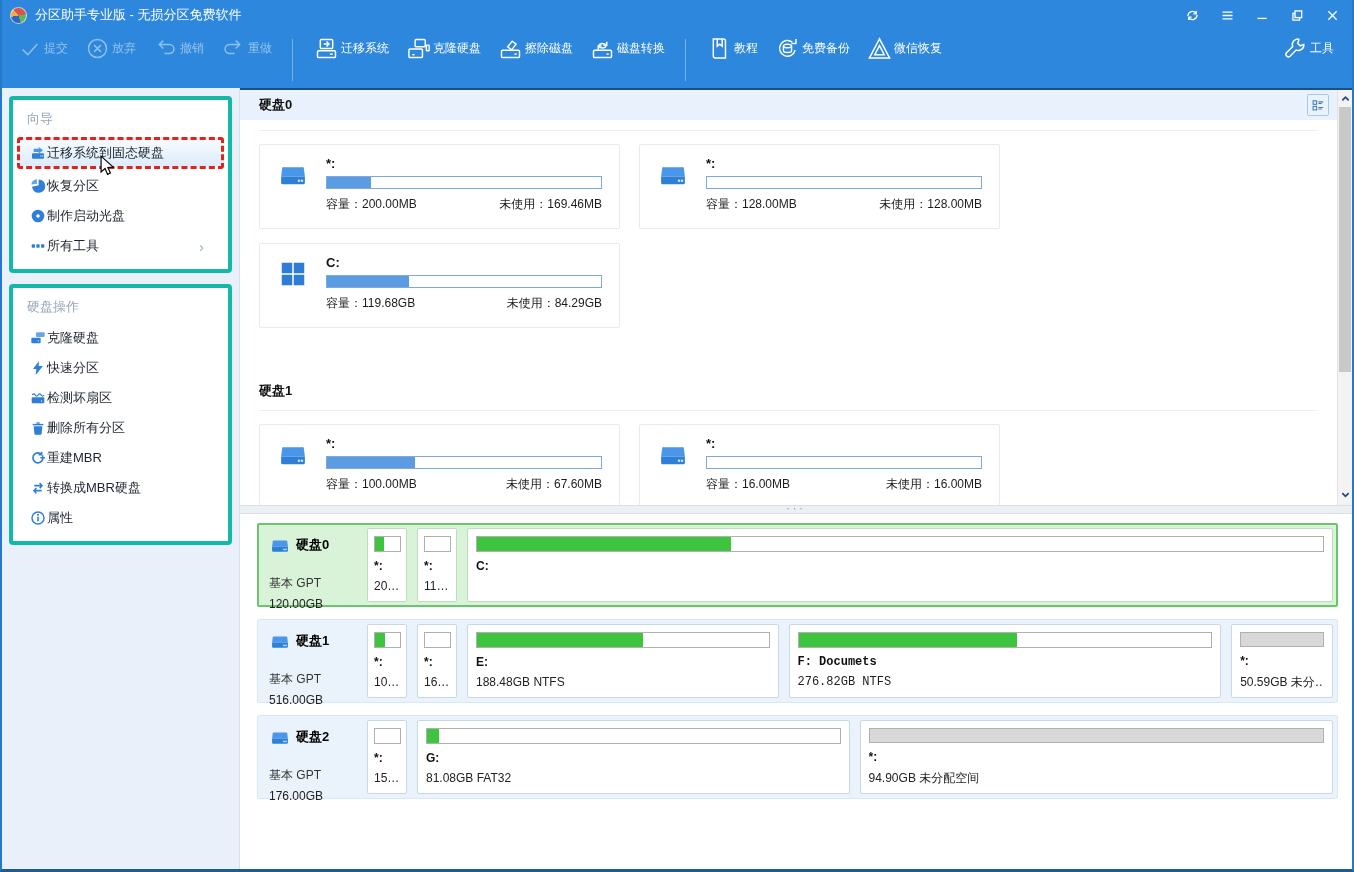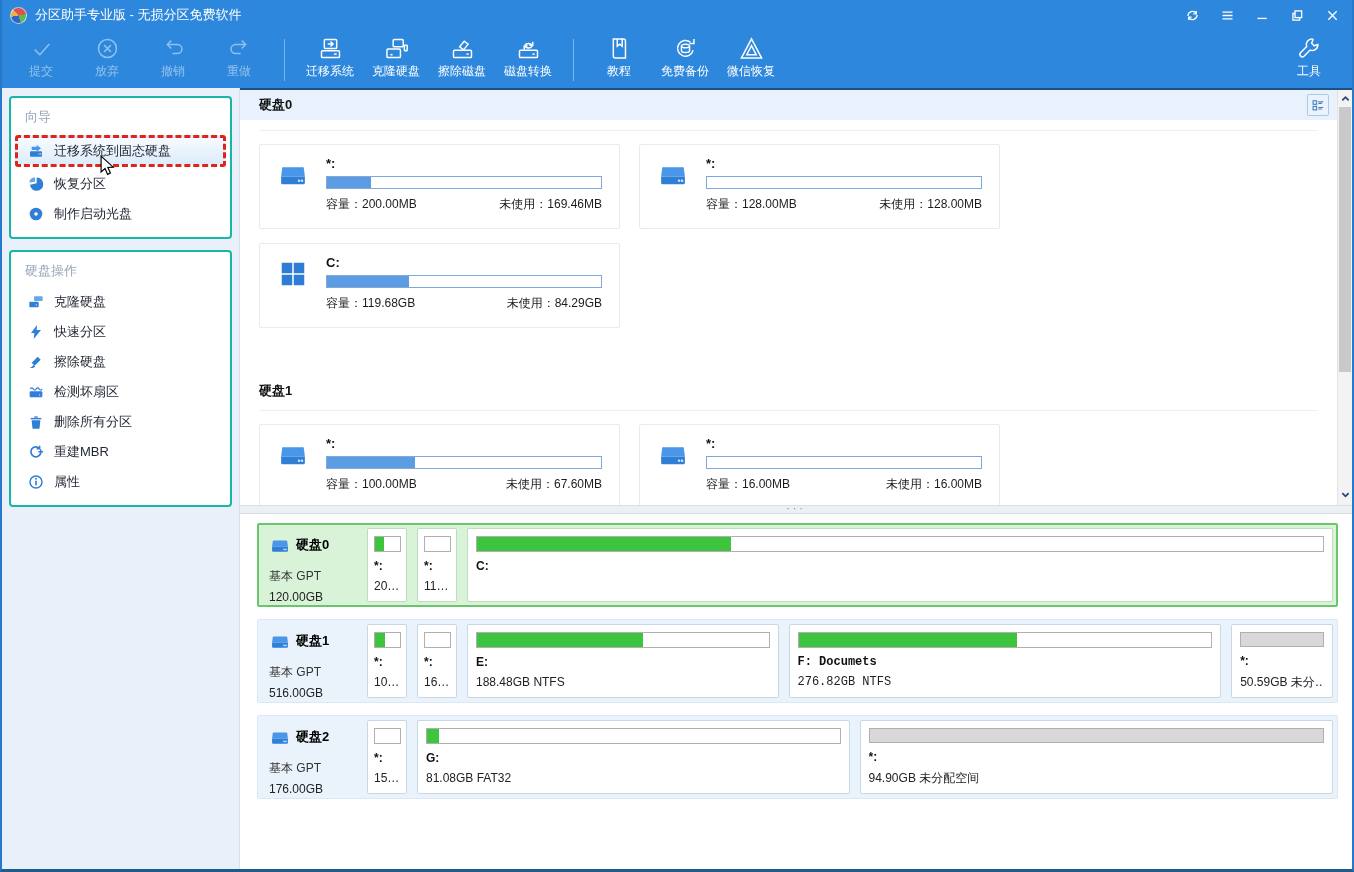--- a/index.html
+++ b/index.html
@@ -9,34 +9,34 @@
 
   
   .titlebar { height:30px; background:#2d87dc; display:flex; align-items:center; color:#fff; padding:0 12px 0 8px; gap:8px; flex:none; }
   .app-icon { width:17px; height:17px; border-radius:50%; background:conic-gradient(#d9534f 0 22%, #5cb85c 22% 45%, #2a66c8 45% 72%, #f0ad4e 72% 88%, #d9534f 88%); border:1px solid rgba(255,255,255,.6); }
   .title-text { font-size:13px; }
   .win-controls { margin-left:auto; display:flex; align-items:center; gap:20px; }
   .win-controls svg { width:15px; height:15px; stroke:#fff; fill:none; stroke-width:1.6; display:block; }
 
   
   .toolbar { height:58px; background:#2d87dc; display:flex; align-items:flex-start; padding:3px 10px 0 6px; color:#fff; flex:none; }
-  .tb-item { min-width:66px; padding:2px 8px 0; display:flex; flex-direction:column; align-items:center; gap:1px; cursor:default; }
+  .tb-item { min-width:66px; padding:2px 8px 0; display:flex; flex-direction:row; align-items:center; gap:1px; cursor:default; }
   .tb-item svg { width:27px; height:27px; stroke:#fff; fill:none; stroke-width:1.3; }
   .tb-label { font-size:12px; white-space:nowrap; }
   .tb-group { display:flex; }
   .tb-group.disabled { opacity:.48; }
   .tb-sep { width:1px; height:42px; background:rgba(255,255,255,.38); margin:6px 12px 0; }
   .tb-tools { margin-left:auto; }
 
   
   .content { flex:1; display:flex; min-height:0; }
   .sidebar { width:238px; flex:none; background:#e9f0fa; border-right:1px solid #d3e0ef; padding:8px 7px; }
-  .side-card { background:#fff; border:2px solid #14b8a6; border-radius:4px; padding:2px 0 8px; margin-bottom:11px; }
+  .side-card { background:#fff; border:4px solid #14b8a6; border-radius:4px; padding:2px 0 8px; margin-bottom:11px; }
   .side-title { font-size:13px; color:#98a5b8; padding:8px 14px 7px; }
-  .side-item { height:30px; display:flex; align-items:center; gap:10px; padding:0 24px 0 17px; font-size:13px; color:#1e2430; }
+  .side-item { height:30px; display:flex; align-items:center; gap:1px; padding:0 24px 0 17px; font-size:13px; color:#1e2430; }
   .side-item svg { width:16px; height:16px; flex:none; }
   .side-item.selected { background:linear-gradient(#f6fbff,#ddebfa); border:3px dashed #e0241b; border-radius:3px; margin:2px 4px; padding-left:10px; height:32px; }
   .chevron { margin-left:auto; color:#8aaed0; font-size:15px; }
 
   .main { flex:1; min-width:0; display:flex; flex-direction:column; border-top:2px solid #1c5082; background:#fff; position:relative; }
 
   
   .upper { height:415px; position:relative; overflow:hidden; flex:none; }
   .upper-content { margin-right:15px; height:100%; overflow:hidden; position:relative; }
   .disk-band { height:30px; background:#e9f2fc; display:flex; align-items:center; font-weight:bold; font-size:13px; padding:0 8px 0 19px; color:#111; }
@@ -66,21 +66,21 @@
   .splitter { height:9px; background:#eceff4; border-top:1px solid #dadfe7; border-bottom:1px solid #dadfe7; display:flex; align-items:center; justify-content:center; flex:none; }
   .splitter span { color:#8a93a0; font-size:11px; letter-spacing:3px; line-height:4px; margin-top:-4px; }
 
   
   .lower { flex:1; padding:9px 14px 0 17px; overflow:hidden; background:#fff; }
   .drow { display:flex; height:84px; margin-bottom:12px; background:#eaf2fb; border:1px solid #dbe7f5; border-radius:2px; padding:4px; gap:4px; }
   .drow.selected { background:#d9f3d9; border:2px solid #6cc46c; padding:3px; }
   .dinfo { width:101px; flex:none; padding:7px 0 0 7px; font-size:12px; color:#222; }
   .dname { font-weight:bold; font-size:13px; color:#000; display:flex; align-items:center; gap:5px; white-space:nowrap; }
   .dname svg { width:22px; height:20px; flex:none; }
-  .dtype { margin:13px 0 5px; color:#333; }
+  .dtype { margin:20px 0 5px; color:#333; }
   .blocks { flex:1; display:flex; gap:10px; min-width:0; }
   .pblock { background:#fff; border:1px solid #c9d8e8; border-radius:2px; padding:7px 8px; display:flex; flex-direction:column; font-size:12px; min-width:0; }
   .drow.selected .pblock { border-color:#c0dcc0; }
   .pblock.mini { flex:0 0 40px; padding:7px 6px; }
   .mbar { height:16px; border:1px solid #b0b0b0; background:#fff; }
   .mini .mbar { width:27px; }
   .mbar-fill { height:100%; background:#3ec43e; }
   .mbar-fill.unalloc { background:#d8d8d8; }
   .pblock.unalloc { background:#fff; }
   .plabel { font-weight:bold; margin-top:7px; color:#111; white-space:nowrap; overflow:hidden; }
@@ -249,46 +249,48 @@
               <path d="M10.5 8.8 V1.8 A9 9 0 0 0 2 9.8 z" fill="#67a7e8"></path>
             </svg>
             <span>恢复分区</span>
           </div>
           <div class="side-item">
             <svg viewBox="0 0 24 24">
               <path d="M12 2.5 a9.5 9.5 0 1 0 0 19 a9.5 9.5 0 1 0 0 -19 M12 9.3 a2.7 2.7 0 1 1 0 5.4 a2.7 2.7 0 1 1 0 -5.4" fill="#2f7fd6" fill-rule="evenodd"></path>
             </svg>
             <span>制作启动光盘</span>
           </div>
+          <div class="side-item">
+            <svg viewBox="0 0 24 24">
+              <rect x="2.5" y="9.5" width="5" height="5" rx="1" fill="#2f7fd6"></rect>
+              <rect x="9.5" y="9.5" width="5" height="5" rx="1" fill="#2f7fd6"></rect>
+              <rect x="16.5" y="9.5" width="5" height="5" rx="1" fill="#2f7fd6"></rect>
+            </svg>
+            <span>所有工具</span>
+            <span class="chevron">›</span>
+          </div>
         </div>
         <div class="side-card">
           <div class="side-title">硬盘操作</div>
           <div class="side-item">
             <svg viewBox="0 0 24 24">
               <rect x="2" y="11.5" width="14" height="8.5" rx="1.5" fill="#2f7fd6"></rect>
               <rect x="9" y="3.5" width="13" height="7" rx="1.5" fill="#67a7e8"></rect>
               <circle cx="12.5" cy="16.5" r="1" fill="#cfe3f8"></circle>
             </svg>
             <span>克隆硬盘</span>
           </div>
           <div class="side-item">
             <svg viewBox="0 0 24 24">
               <path d="M13.5 1.5 L4.5 13.5 h5 L8.5 22.5 L19.5 9 h-6.5 z" fill="#2f7fd6"></path>
             </svg>
             <span>快速分区</span>
           </div>
           <div class="side-item">
             <svg viewBox="0 0 24 24">
-              <path d="M5.5 13 L14.5 4 l4.5 4.5 -9 9 z" fill="#2f7fd6"></path>
-              <path d="M7.5 16.5 c0 2.5 -2.5 3.5 -5 3.5 c1.5 1.5 6.5 2 8.5 -1.5 z" fill="#2f7fd6"></path>
-            </svg>
-            <span>擦除硬盘</span>
-          </div>
-          <div class="side-item">
-            <svg viewBox="0 0 24 24">
               <rect x="2.5" y="11" width="19" height="9" rx="1.5" fill="#2f7fd6"></rect>
               <path d="M3.5 7.5 q2.2 -3.5 4.4 0 t4.4 0 t4.4 0 t4.4 0" fill="none" stroke="#2f7fd6" stroke-width="2"></path>
               <circle cx="17.5" cy="16.5" r="1" fill="#cfe3f8"></circle>
             </svg>
             <span>检测坏扇区</span>
           </div>
           <div class="side-item">
             <svg viewBox="0 0 24 24">
               <path d="M9.5 3.5 h5 v2 h-5 z" fill="#2f7fd6"></path>
               <rect x="4" y="5.8" width="16" height="2.2" fill="#2f7fd6"></rect>
@@ -296,20 +298,27 @@
             </svg>
             <span>删除所有分区</span>
           </div>
           <div class="side-item">
             <svg viewBox="0 0 24 24">
               <path d="M18.8 14.5 a7.5 7.5 0 1 1 -1.8 -8.3" fill="none" stroke="#2f7fd6" stroke-width="2.6"></path>
               <path d="M17.5 2.5 v4.5 h-4.5" fill="none" stroke="#2f7fd6" stroke-width="2.2"></path>
               <path d="M15.5 11.5 h7 M19 8 v7" stroke="#2f7fd6" stroke-width="2.2"></path>
             </svg>
             <span>重建MBR</span>
+          </div>
+          <div class="side-item">
+            <svg viewBox="0 0 24 24">
+              <path d="M6.5 8.5 h11 M14.5 4.5 l3.5 4 -3.5 4" fill="none" stroke="#2f7fd6" stroke-width="2.4"></path>
+              <path d="M17.5 16 h-11 M9.5 12 l-3.5 4 3.5 4" fill="none" stroke="#2f7fd6" stroke-width="2.4"></path>
+            </svg>
+            <span>转换成MBR硬盘</span>
           </div>
           <div class="side-item">
             <svg viewBox="0 0 24 24">
               <circle cx="12" cy="12" r="9" fill="none" stroke="#2f7fd6" stroke-width="2.2"></circle>
               <rect x="10.8" y="10" width="2.4" height="7" fill="#2f7fd6"></rect>
               <circle cx="12" cy="7" r="1.5" fill="#2f7fd6"></circle>
             </svg>
             <span>属性</span>
           </div>
         </div>

